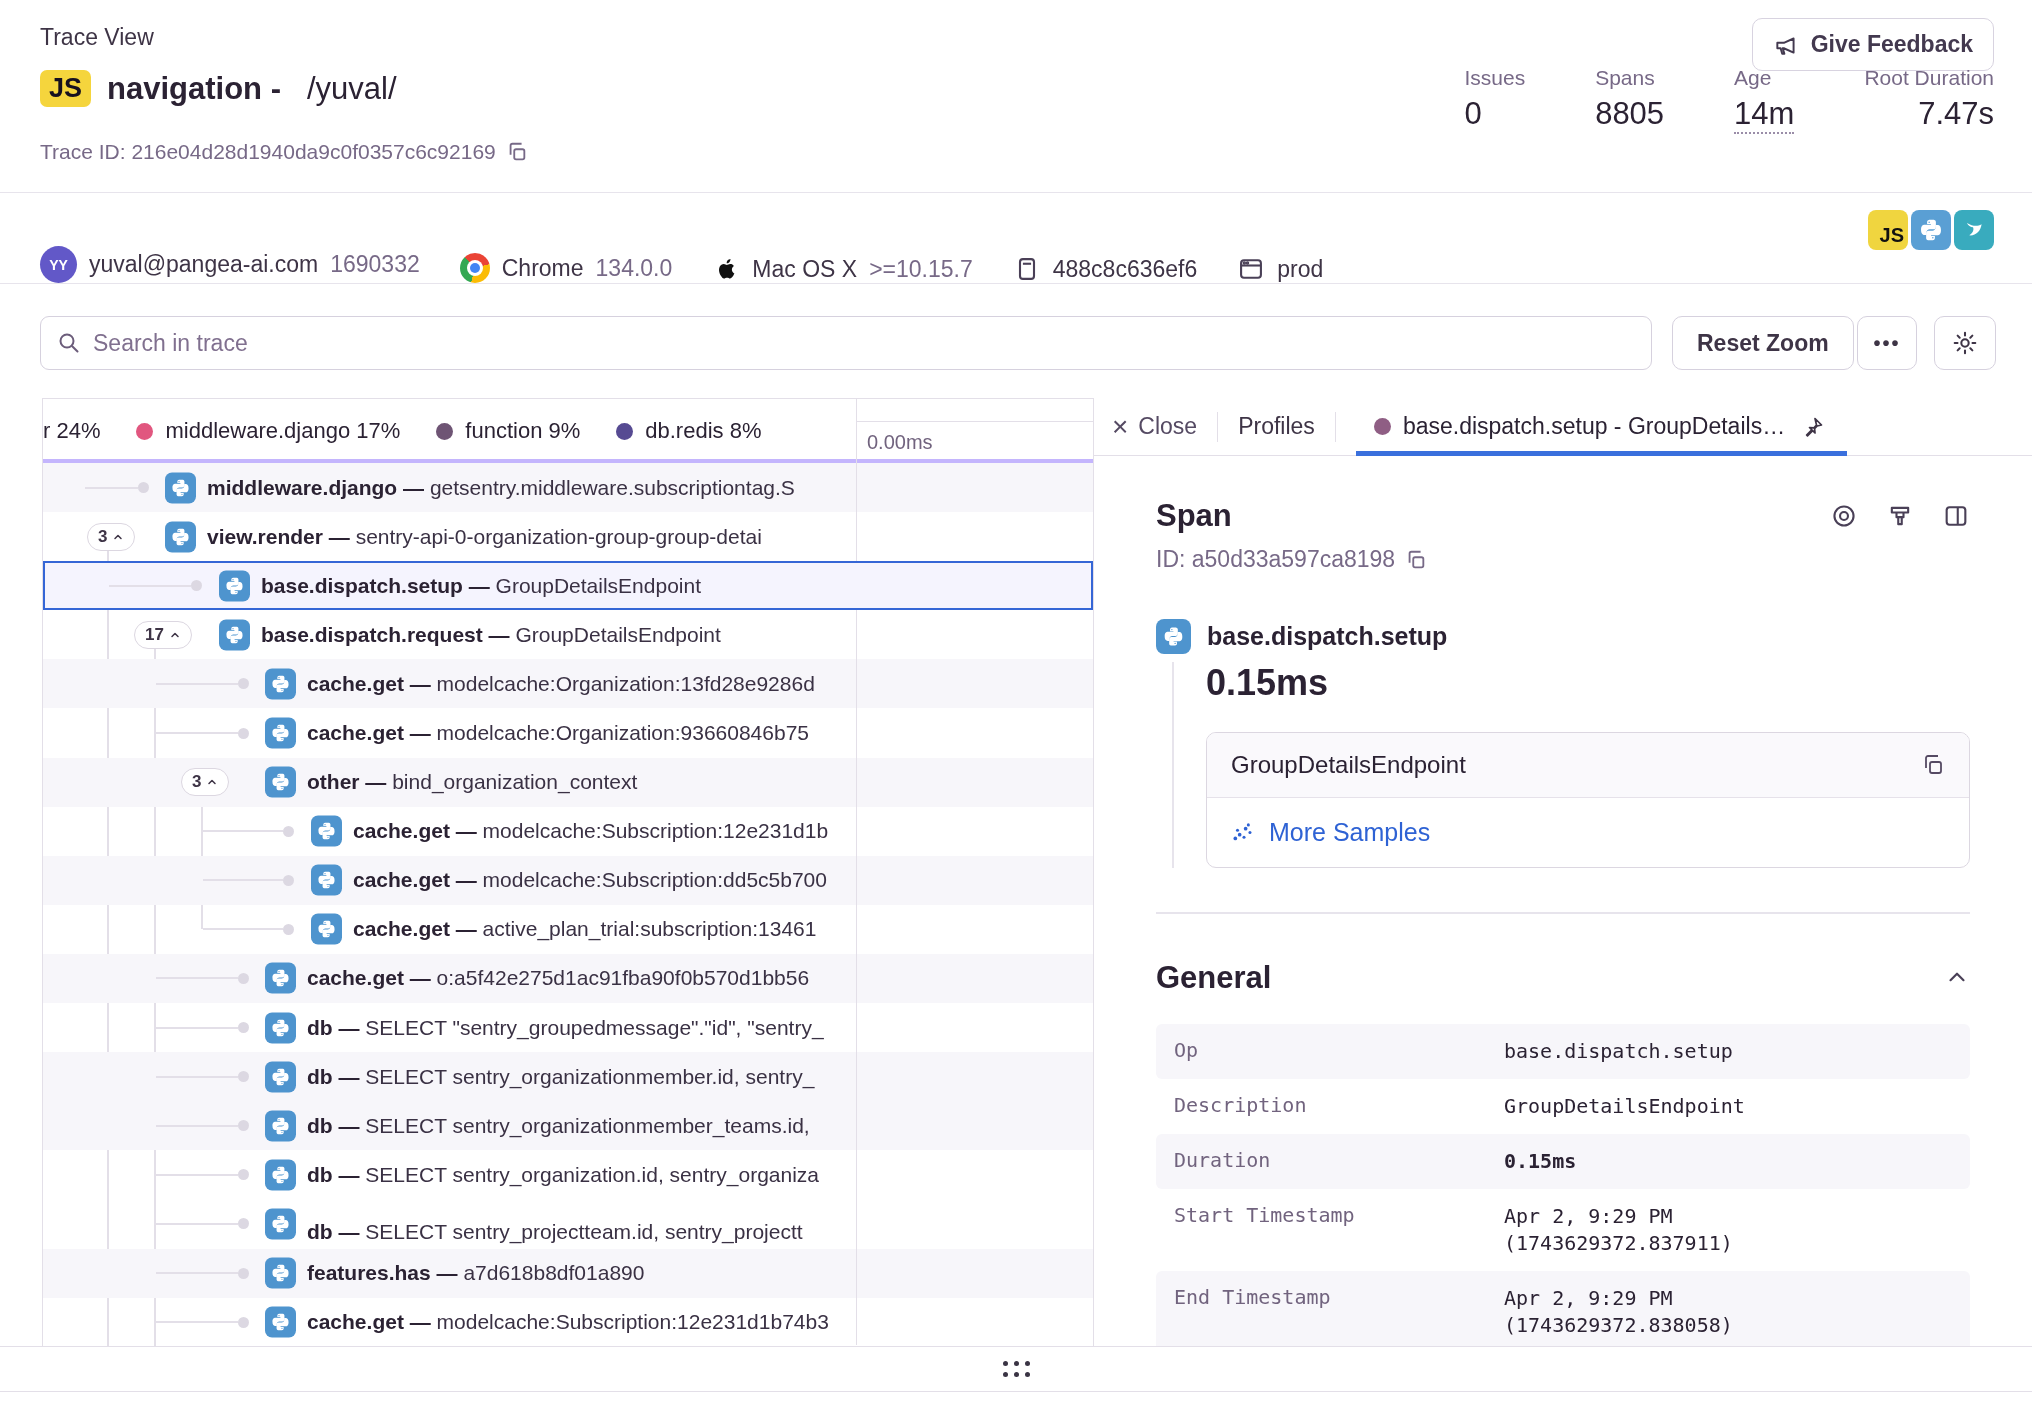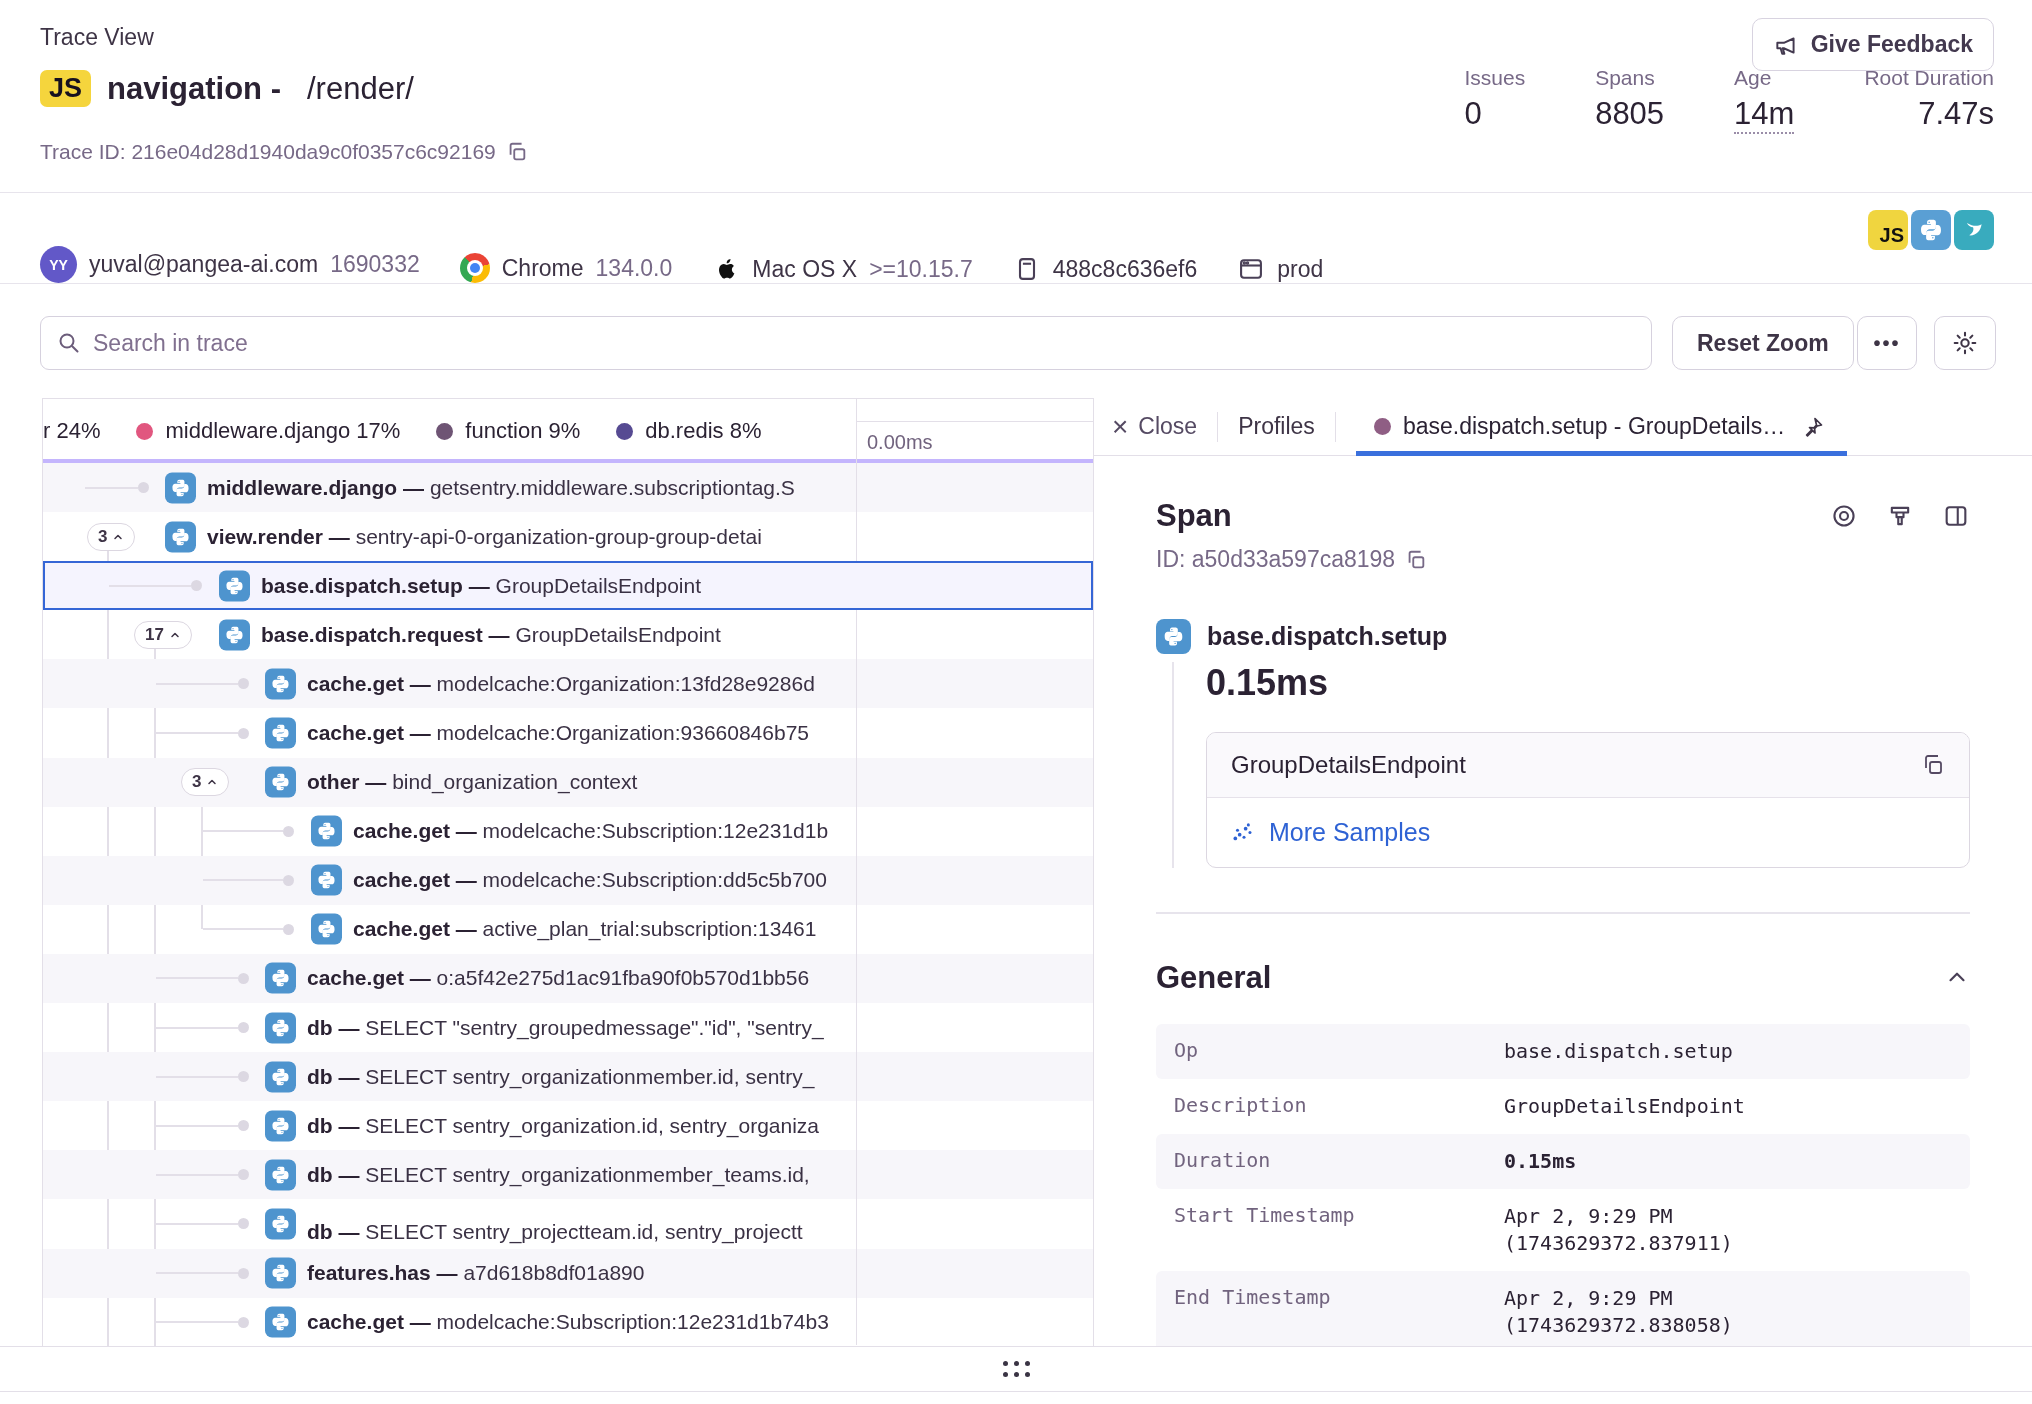--- a/index.html
+++ b/index.html
@@ -133,21 +133,21 @@
 </head>
 <body>
 
 <div class="page">
 
   <div class="abs trace-view-label">Trace View</div>
 
   <div class="abs title-row">
     <span class="js-badge">JS</span>
     <span class="title-main">navigation -</span>
-    <span class="title-path">/render/</span>
+    <span class="title-path">/yuval/</span>
   </div>
 
   <div class="abs trace-id-row">
     <span>Trace ID: 216e04d28d1940da9c0f0357c6c92169</span>
     <svg class="ic" width="22" height="22" viewBox="0 0 24 24" fill="none" stroke="#776987" stroke-width="2">
         <rect x="9" y="9" width="11" height="11" rx="2"></rect>
         <path d="M5 15V5a2 2 0 0 1 2-2h10"></path>
       </svg>
   </div>
 
@@ -426,41 +426,41 @@
             <span class="elbow" style="left: 113px; width: 82px;"></span>
             <span class="edot" style="left: 195px;"></span>
             <span class="py-icon" style="left: 222px;">
               <svg width="21" height="21" viewBox="0 0 24 24" fill="#fff">
                 <path d="M11.8 2.5c-1.8 0-3.4.3-3.4 2v1.9h3.5v.7H6.2c-1.8 0-3.4 1-3.4 4.7 0 3.6 1.5 4.8 3.2 4.8h1.8v-2.3c0-1.6 1.3-2.9 2.9-2.9h3.6c1.2 0 2.2-1 2.2-2.2V4.5c0-1.6-1.5-2-3-2h-1.7zm-1.5 1.6c.4 0 .7.3.7.7s-.3.7-.7.7-.7-.3-.7-.7.3-.7.7-.7z"></path>
                 <path d="M12.2 21.5c1.8 0 3.4-.3 3.4-2v-1.9h-3.5v-.7h5.7c1.8 0 3.4-1 3.4-4.7 0-3.6-1.5-4.8-3.2-4.8h-1.8v2.3c0 1.6-1.3 2.9-2.9 2.9h-3.6c-1.2 0-2.2 1-2.2 2.2v4.7c0 1.6 1.5 2 3 2h1.7zm1.5-1.6c-.4 0-.7-.3-.7-.7s.3-.7.7-.7.7.3.7.7-.3.7-.7.7z"></path>
               </svg>
             </span>
             <span class="t-text" style="left: 264px; width: 545px;"><span class="t-op">db</span><span class="t-dash"> — </span><span class="t-desc">SELECT sentry_organizationmember.id, sentry_</span></span>
           </div>
+          <div class="t-row alt">
+            <span class="elbow" style="left: 113px; width: 82px;"></span>
+            <span class="edot" style="left: 195px;"></span>
+            <span class="py-icon" style="left: 222px;">
+              <svg width="21" height="21" viewBox="0 0 24 24" fill="#fff">
+                <path d="M11.8 2.5c-1.8 0-3.4.3-3.4 2v1.9h3.5v.7H6.2c-1.8 0-3.4 1-3.4 4.7 0 3.6 1.5 4.8 3.2 4.8h1.8v-2.3c0-1.6 1.3-2.9 2.9-2.9h3.6c1.2 0 2.2-1 2.2-2.2V4.5c0-1.6-1.5-2-3-2h-1.7zm-1.5 1.6c.4 0 .7.3.7.7s-.3.7-.7.7-.7-.3-.7-.7.3-.7.7-.7z"></path>
+                <path d="M12.2 21.5c1.8 0 3.4-.3 3.4-2v-1.9h-3.5v-.7h5.7c1.8 0 3.4-1 3.4-4.7 0-3.6-1.5-4.8-3.2-4.8h-1.8v2.3c0 1.6-1.3 2.9-2.9 2.9h-3.6c-1.2 0-2.2 1-2.2 2.2v4.7c0 1.6 1.5 2 3 2h1.7zm1.5-1.6c-.4 0-.7-.3-.7-.7s.3-.7.7-.7.7.3.7.7-.3.7-.7.7z"></path>
+              </svg>
+            </span>
+            <span class="t-text" style="left: 264px; width: 545px;"><span class="t-op">db</span><span class="t-dash"> — </span><span class="t-desc">SELECT sentry_organizationmember_teams.id,</span></span>
+          </div>
           <div class="t-row">
             <span class="elbow" style="left: 113px; width: 82px;"></span>
             <span class="edot" style="left: 195px;"></span>
             <span class="py-icon" style="left: 222px;">
               <svg width="21" height="21" viewBox="0 0 24 24" fill="#fff">
                 <path d="M11.8 2.5c-1.8 0-3.4.3-3.4 2v1.9h3.5v.7H6.2c-1.8 0-3.4 1-3.4 4.7 0 3.6 1.5 4.8 3.2 4.8h1.8v-2.3c0-1.6 1.3-2.9 2.9-2.9h3.6c1.2 0 2.2-1 2.2-2.2V4.5c0-1.6-1.5-2-3-2h-1.7zm-1.5 1.6c.4 0 .7.3.7.7s-.3.7-.7.7-.7-.3-.7-.7.3-.7.7-.7z"></path>
                 <path d="M12.2 21.5c1.8 0 3.4-.3 3.4-2v-1.9h-3.5v-.7h5.7c1.8 0 3.4-1 3.4-4.7 0-3.6-1.5-4.8-3.2-4.8h-1.8v2.3c0 1.6-1.3 2.9-2.9 2.9h-3.6c-1.2 0-2.2 1-2.2 2.2v4.7c0 1.6 1.5 2 3 2h1.7zm1.5-1.6c-.4 0-.7-.3-.7-.7s.3-.7.7-.7.7.3.7.7-.3.7-.7.7z"></path>
               </svg>
             </span>
             <span class="t-text" style="left: 264px; width: 545px;"><span class="t-op">db</span><span class="t-dash"> — </span><span class="t-desc">SELECT sentry_organization.id, sentry_organiza</span></span>
-          </div>
-          <div class="t-row alt">
-            <span class="elbow" style="left: 113px; width: 82px;"></span>
-            <span class="edot" style="left: 195px;"></span>
-            <span class="py-icon" style="left: 222px;">
-              <svg width="21" height="21" viewBox="0 0 24 24" fill="#fff">
-                <path d="M11.8 2.5c-1.8 0-3.4.3-3.4 2v1.9h3.5v.7H6.2c-1.8 0-3.4 1-3.4 4.7 0 3.6 1.5 4.8 3.2 4.8h1.8v-2.3c0-1.6 1.3-2.9 2.9-2.9h3.6c1.2 0 2.2-1 2.2-2.2V4.5c0-1.6-1.5-2-3-2h-1.7zm-1.5 1.6c.4 0 .7.3.7.7s-.3.7-.7.7-.7-.3-.7-.7.3-.7.7-.7z"></path>
-                <path d="M12.2 21.5c1.8 0 3.4-.3 3.4-2v-1.9h-3.5v-.7h5.7c1.8 0 3.4-1 3.4-4.7 0-3.6-1.5-4.8-3.2-4.8h-1.8v2.3c0 1.6-1.3 2.9-2.9 2.9h-3.6c-1.2 0-2.2 1-2.2 2.2v4.7c0 1.6 1.5 2 3 2h1.7zm1.5-1.6c-.4 0-.7-.3-.7-.7s.3-.7.7-.7.7.3.7.7-.3.7-.7.7z"></path>
-              </svg>
-            </span>
-            <span class="t-text" style="left: 264px; width: 545px;"><span class="t-op">db</span><span class="t-dash"> — </span><span class="t-desc">SELECT sentry_organizationmember_teams.id,</span></span>
           </div>
           <div class="t-row">
             <span class="elbow" style="left: 113px; width: 82px;"></span>
             <span class="edot" style="left: 195px;"></span>
             <span class="py-icon" style="left: 222px;">
               <svg width="21" height="21" viewBox="0 0 24 24" fill="#fff">
                 <path d="M11.8 2.5c-1.8 0-3.4.3-3.4 2v1.9h3.5v.7H6.2c-1.8 0-3.4 1-3.4 4.7 0 3.6 1.5 4.8 3.2 4.8h1.8v-2.3c0-1.6 1.3-2.9 2.9-2.9h3.6c1.2 0 2.2-1 2.2-2.2V4.5c0-1.6-1.5-2-3-2h-1.7zm-1.5 1.6c.4 0 .7.3.7.7s-.3.7-.7.7-.7-.3-.7-.7.3-.7.7-.7z"></path>
                 <path d="M12.2 21.5c1.8 0 3.4-.3 3.4-2v-1.9h-3.5v-.7h5.7c1.8 0 3.4-1 3.4-4.7 0-3.6-1.5-4.8-3.2-4.8h-1.8v2.3c0 1.6-1.3 2.9-2.9 2.9h-3.6c-1.2 0-2.2 1-2.2 2.2v4.7c0 1.6 1.5 2 3 2h1.7zm1.5-1.6c-.4 0-.7-.3-.7-.7s.3-.7.7-.7.7.3.7.7-.3.7-.7.7z"></path>
               </svg>
             </span>

